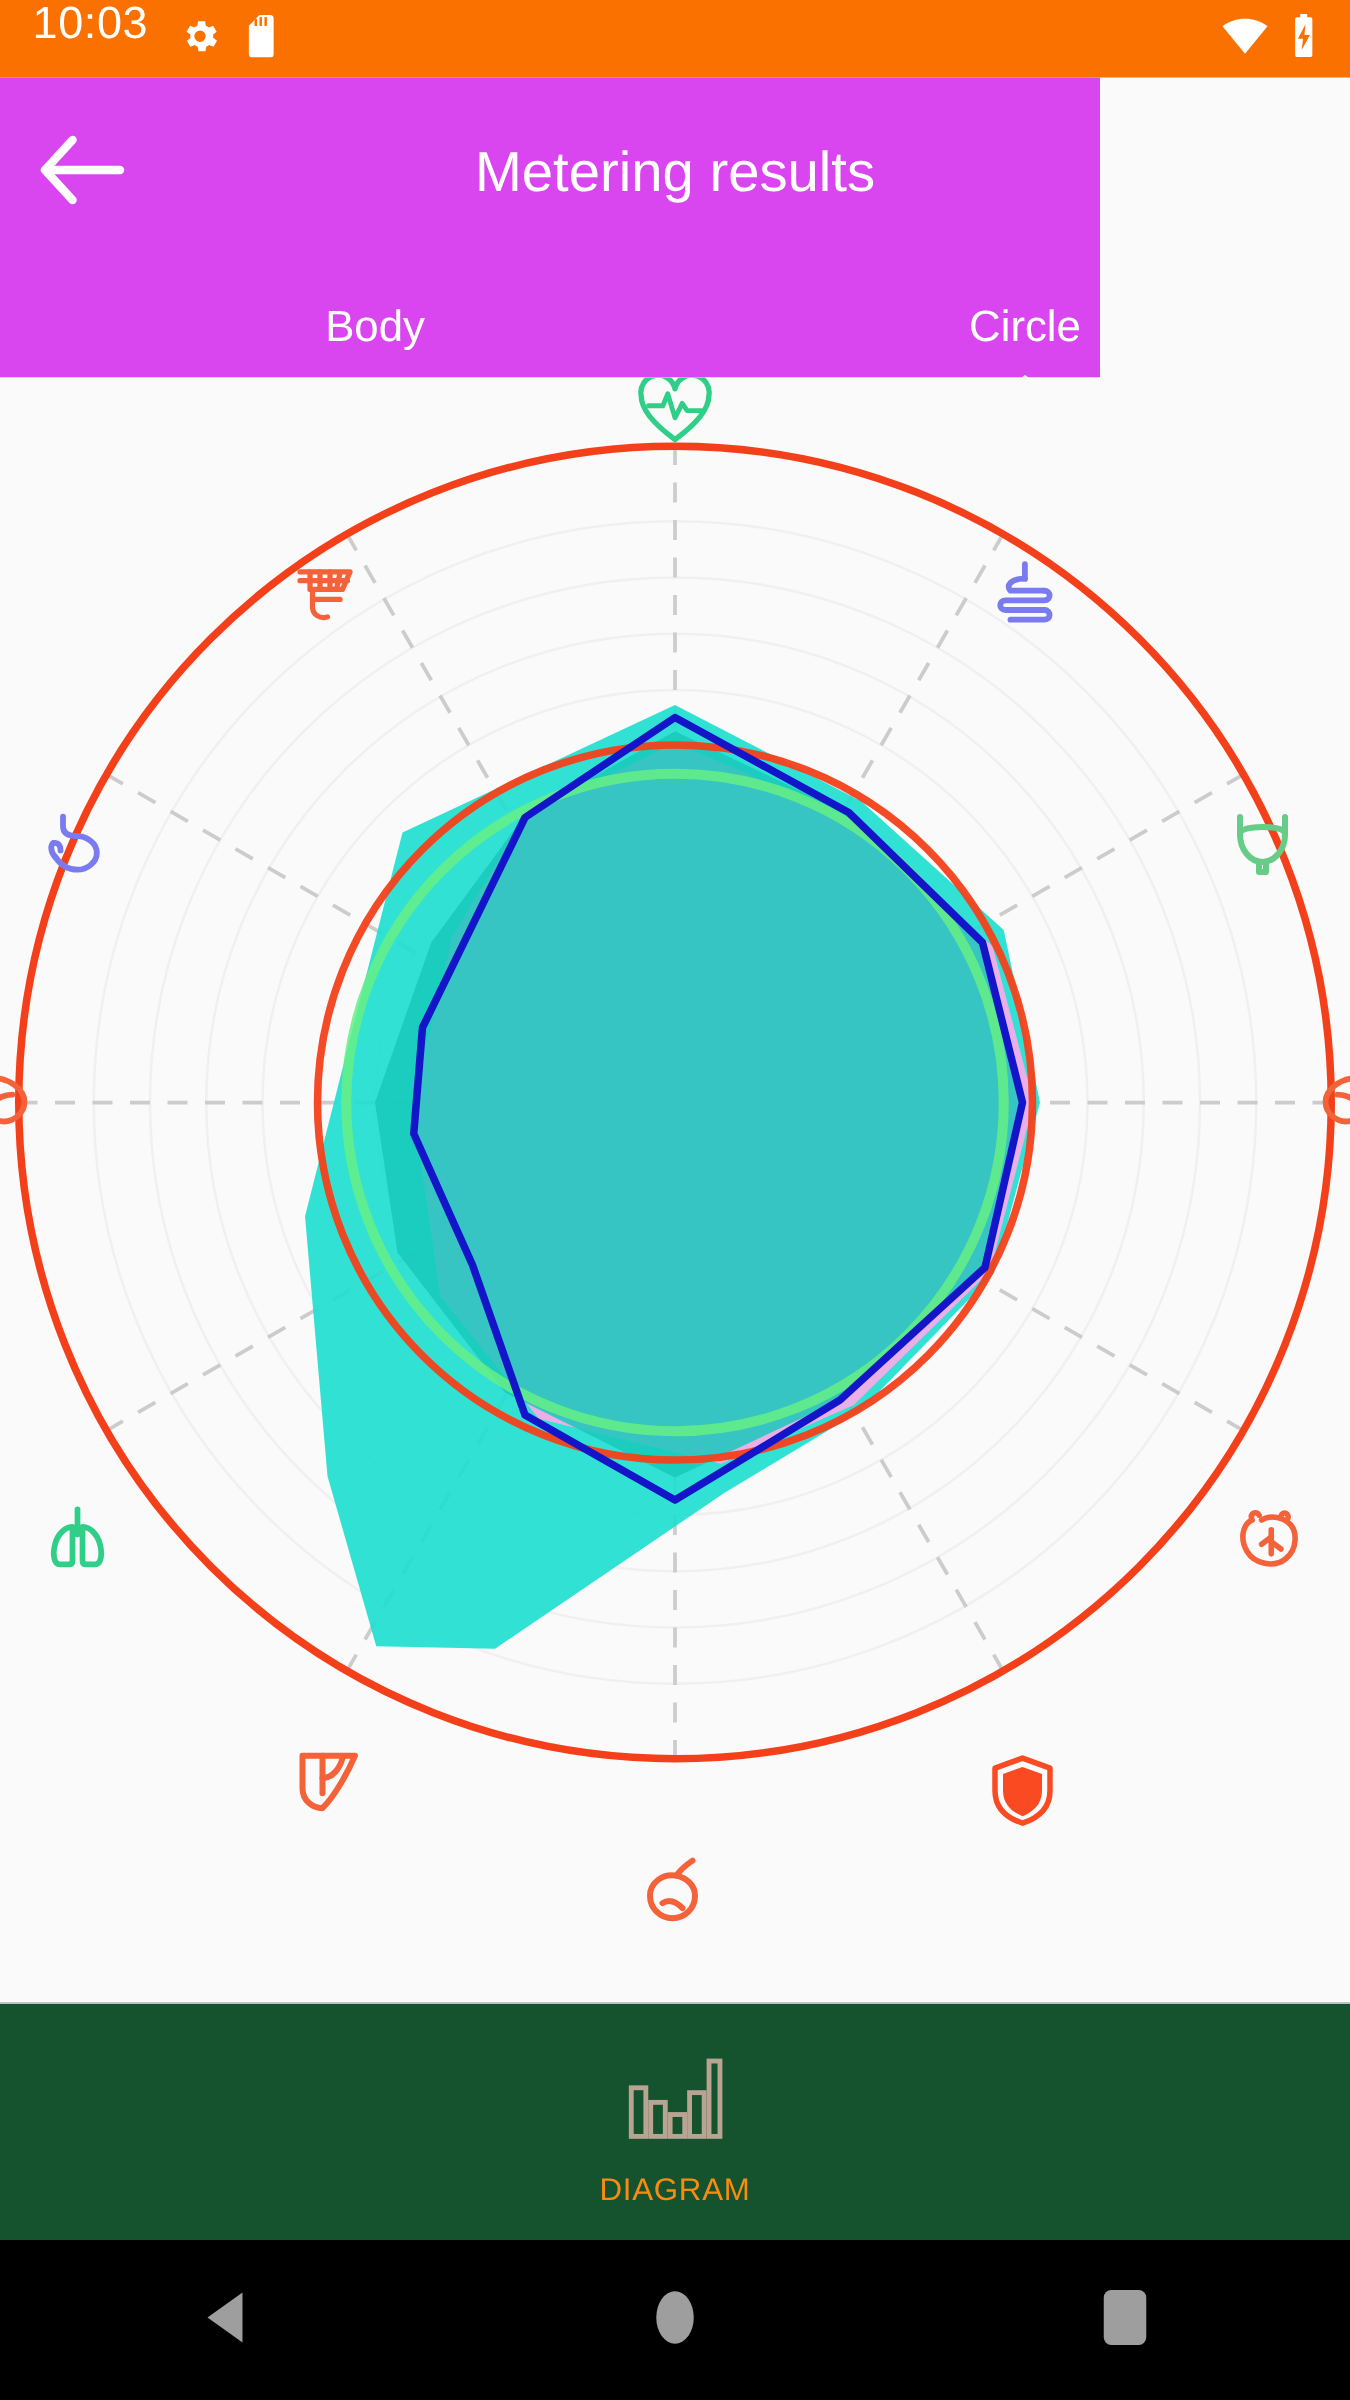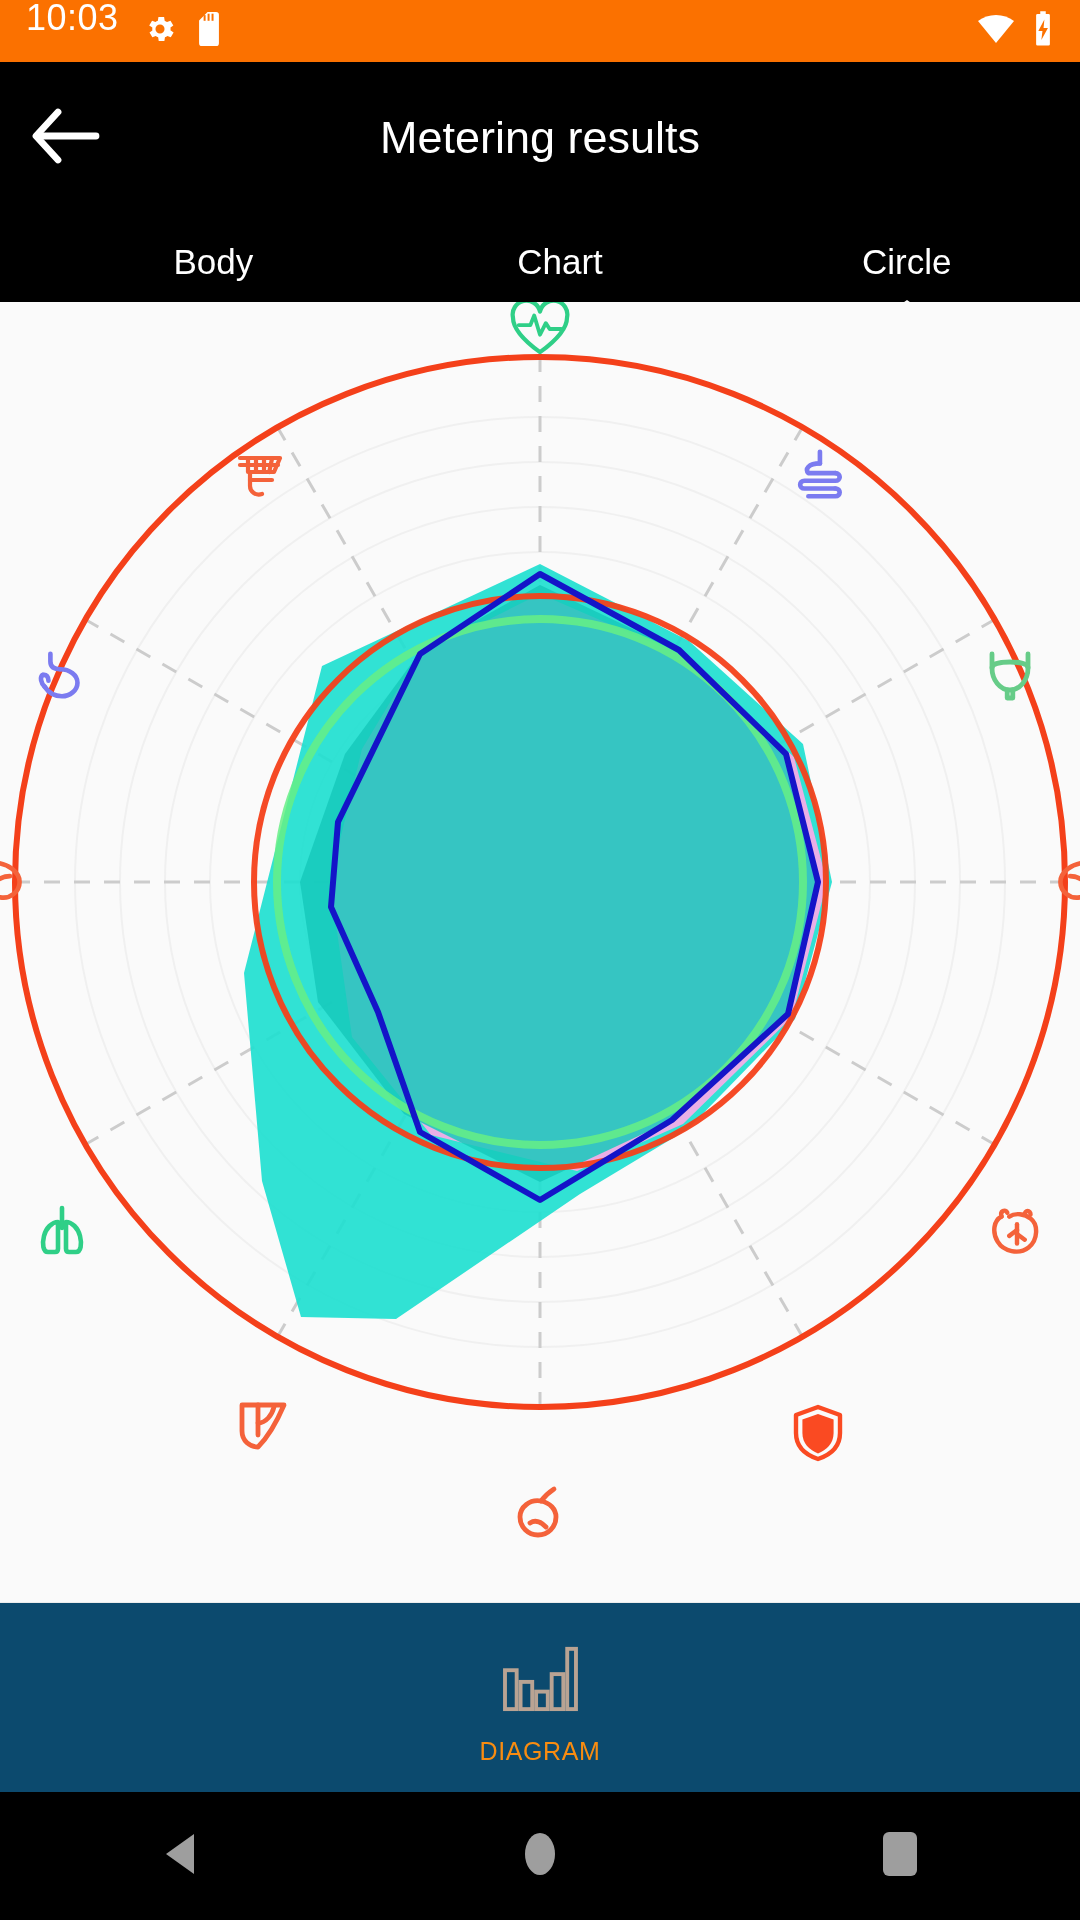--- a/index.html
+++ b/index.html
@@ -18,22 +18,22 @@
     padding:0 26px;
   }
   .sb-time{ color:#fff; font-size:36px; font-weight:400; letter-spacing:.5px; line-height:1; }
   .sb-left-icons{ display:flex; align-items:center; gap:18px; margin-left:24px; }
   .sb-spacer{ flex:1; }
   .sb-right-icons{ display:flex; align-items:center; gap:16px; }
   .ico{ display:inline-block; }
 
   
   .appbar{
-    position:absolute; left:0; top:62px; width:1080px; height:240px;
-    background:#000000;
+    position:absolute; left:0; top:62px; width:880px; height:240px;
+    background:#d946ef;
   }
   .back-btn{
     position:absolute; left:18px; top:28px; width:96px; height:96px;
     display:flex; align-items:center; justify-content:center; cursor:pointer;
   }
   .appbar-title{
     position:absolute; left:0; top:34px; width:1080px; text-align:center;
     color:#fff; font-size:45px; line-height:84px; font-weight:400;
   }
   .tabs{
@@ -59,21 +59,21 @@
     position:absolute; left:0; top:302px; width:1080px; height:1300px;
     background:#fafafa; overflow:hidden;
   }
   .chart-svg{ position:absolute; left:0; top:0; }
 
   .organ-icon{ position:absolute; transform:translate(-50%,-50%); }
 
   
   .bottomnav{
     position:absolute; left:0; top:1602px; width:1080px; height:204px;
-    background:#0c4a6e; display:flex;
+    background:#14532d; display:flex;
     border-top:1px solid #ececec;
   }
   .bn-item{
     flex:1; display:flex; flex-direction:column; align-items:center;
     justify-content:center; gap:20px; cursor:pointer; position:relative;
   }
   .bn-label{ font-size:25px; letter-spacing:.6px; color:#c9c9c9; }
   .bn-item.active .bn-label{ color:#f98c10; }
   .bn-underline{
     position:absolute; left:0; bottom:0; width:100%; height:9px; background:#00c853;
@@ -131,23 +131,20 @@
           <path d="M14 2 L3 14 L14 26" fill="none" stroke="#fff" stroke-width="3.4" stroke-linecap="round" stroke-linejoin="round"></path>
           <path d="M3.4 14 H33" fill="none" stroke="#fff" stroke-width="3.4" stroke-linecap="round"></path>
         </svg>
       </span>
     </div>
     <div class="appbar-title">Metering results</div>
 
     <div class="tabs">
       <div class="tab">
         <span>Body</span>
-      </div>
-      <div class="tab">
-        <span>Chart</span>
       </div>
       <div class="tab active">
         <span>Circle</span>
         <span class="tab-caret"></span>
       </div>
     </div>
   </div>
 
   <div class="chart-area">
     <svg class="chart-svg" width="1080" height="1300" viewBox="0 0 1080 1300">

